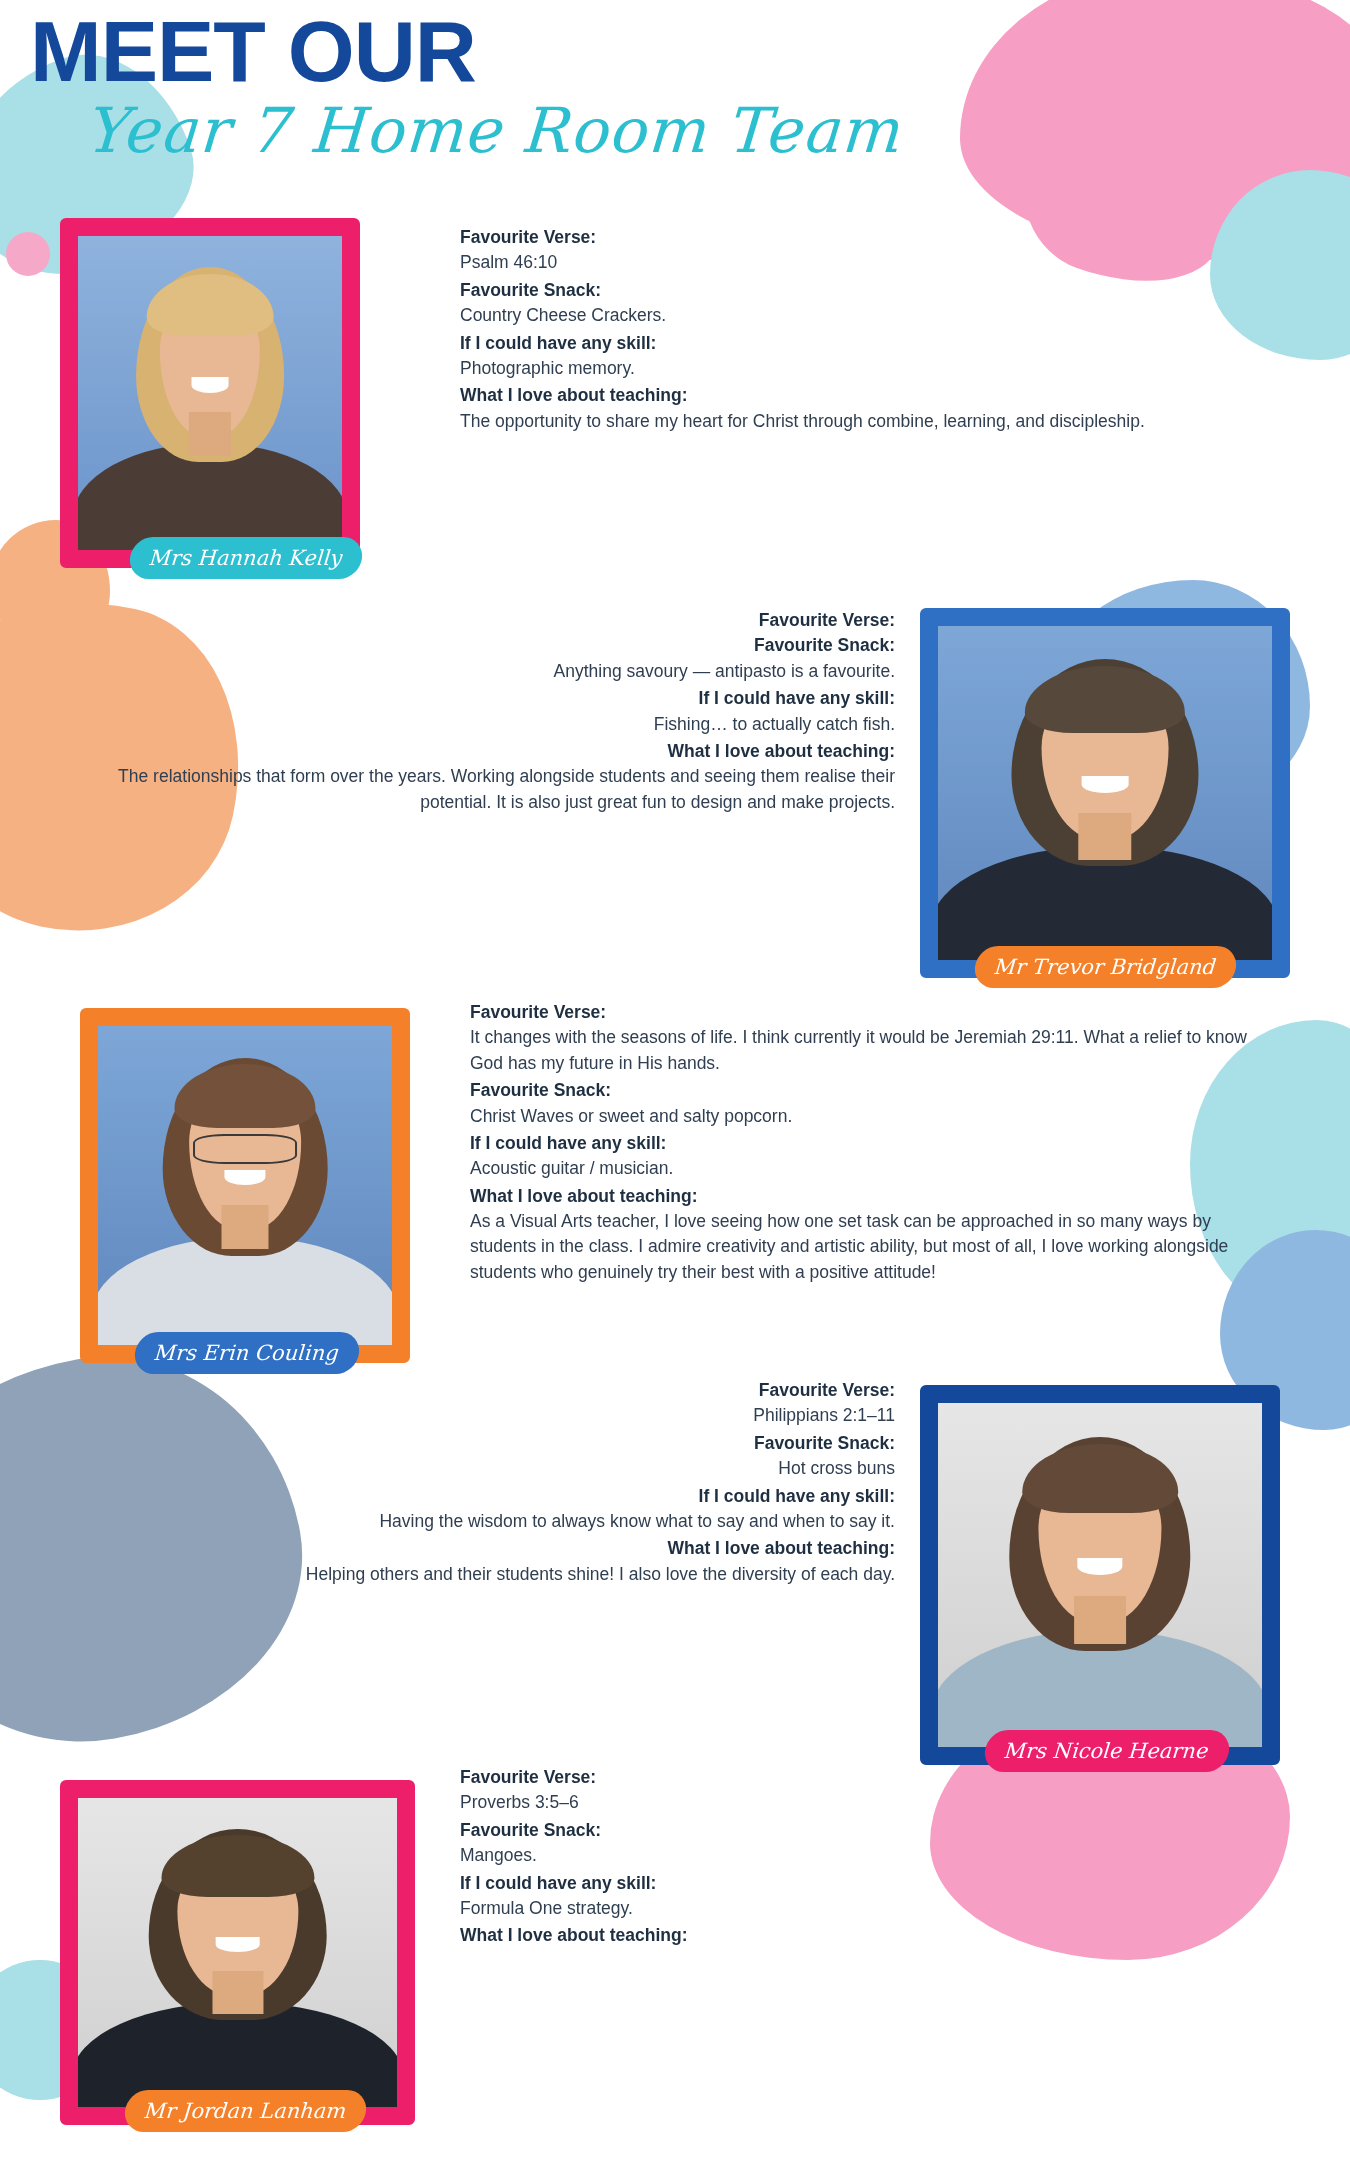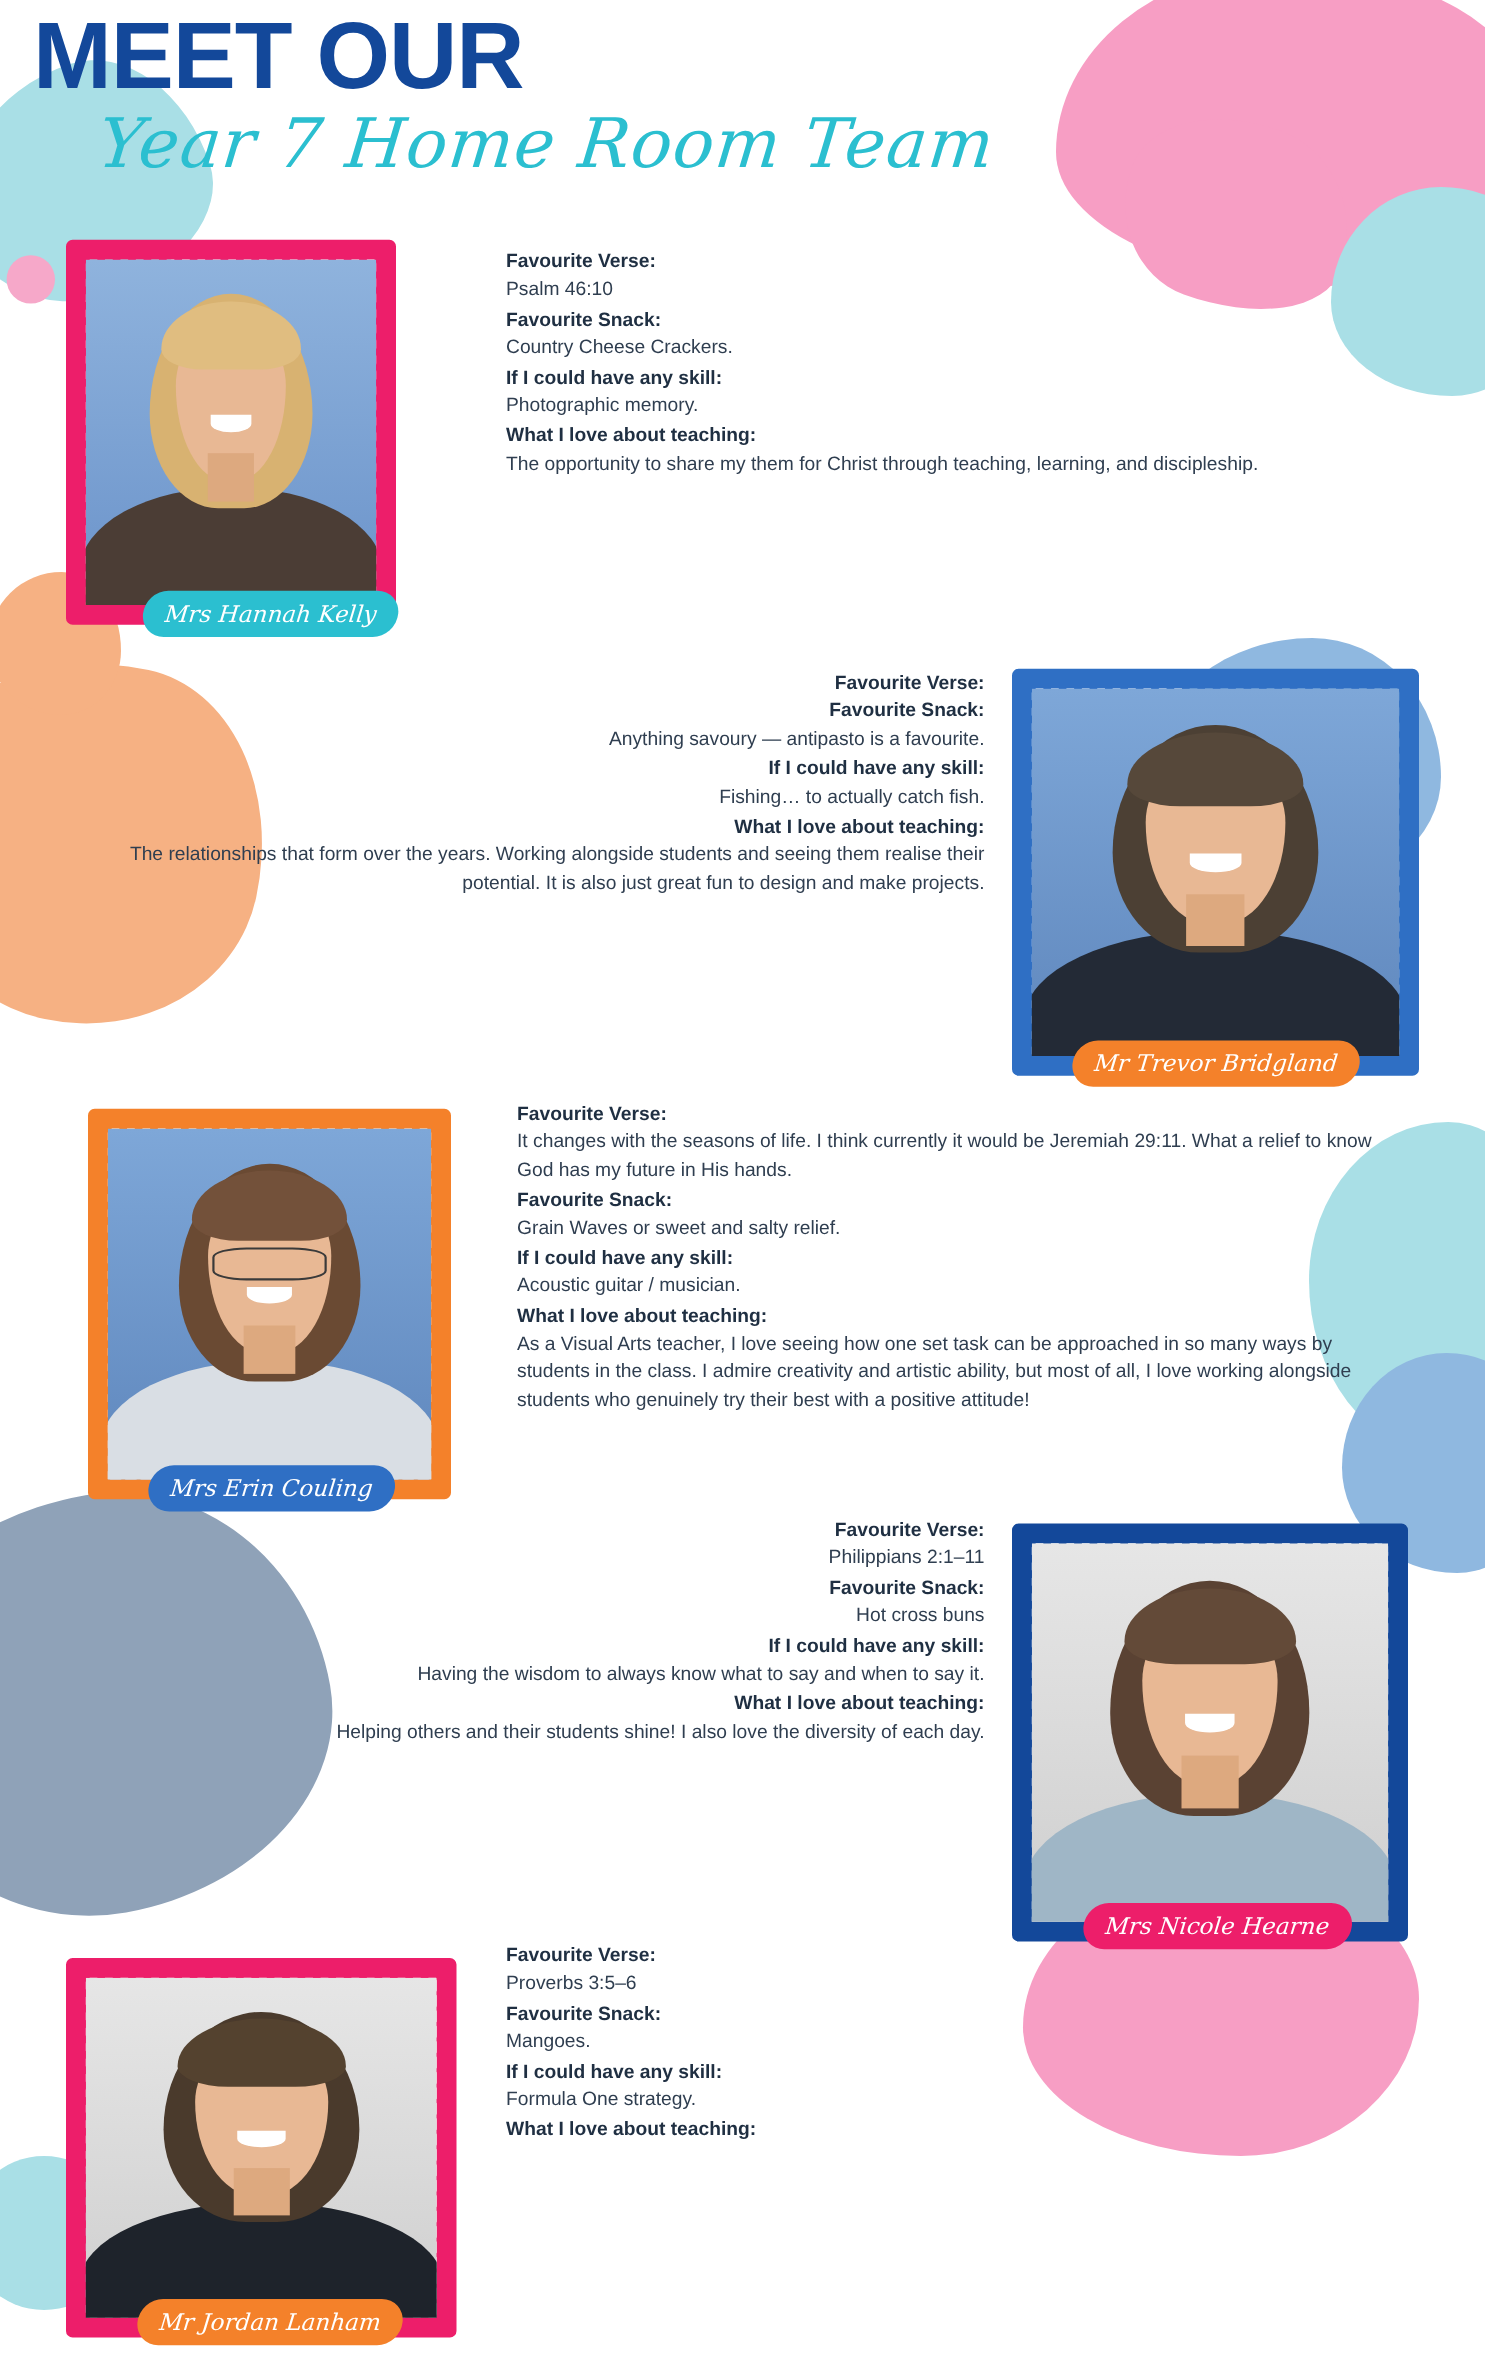--- a/index.html
+++ b/index.html
@@ -333,21 +333,21 @@
       <span>Mrs Hannah Kelly</span>
     </div>
     <div class="bio left" style="left:460px; top:225px; width:790px;">
       <span class="q">Favourite Verse:</span>
       <span class="a">Psalm 46:10</span>
       <span class="q">Favourite Snack:</span>
       <span class="a">Country Cheese Crackers.</span>
       <span class="q">If I could have any skill:</span>
       <span class="a">Photographic memory.</span>
       <span class="q">What I love about teaching:</span>
-      <span class="a">The opportunity to share my them for Christ through teaching, learning, and discipleship.</span>
+      <span class="a">The opportunity to share my heart for Christ through combine, learning, and discipleship.</span>
     </div>
   </div>
 
   <div class="profile">
     <div class="photo-frame" style="left:920px; top:608px; width:370px; height:370px; border-width:18px; border-color:#2f6fc4; color:#2f6fc4;">
       <div class="photo-inner">
         <div class="portrait p-bg-blue">
           <div class="p-body" style="background:#232a36;"></div>
           <div class="p-hair" style="background:#4c4034;"></div>
           <div class="p-face"></div>
@@ -385,21 +385,21 @@
         </div>
       </div>
     </div>
     <div class="name-pill" style="left:135px; top:1332px; background:#2f6fc4;">
       <span>Mrs Erin Couling</span>
     </div>
     <div class="bio left" style="left:470px; top:1000px; width:800px;">
       <span class="q">Favourite Verse:</span>
       <span class="a">It changes with the seasons of life. I think currently it would be Jeremiah 29:11. What a relief to know God has my future in His hands.</span>
       <span class="q">Favourite Snack:</span>
-      <span class="a">Grain Waves or sweet and salty relief.</span>
+      <span class="a">Christ Waves or sweet and salty popcorn.</span>
       <span class="q">If I could have any skill:</span>
       <span class="a">Acoustic guitar / musician.</span>
       <span class="q">What I love about teaching:</span>
       <span class="a">As a Visual Arts teacher, I love seeing how one set task can be approached in so many ways by students in the class. I admire creativity and artistic ability, but most of all, I love working alongside students who genuinely try their best with a positive attitude!</span>
     </div>
   </div>
 
   <div class="profile">
     <div class="photo-frame" style="left:920px; top:1385px; width:360px; height:380px; border-width:18px; border-color:#13489a; color:#13489a;">
       <div class="photo-inner">

